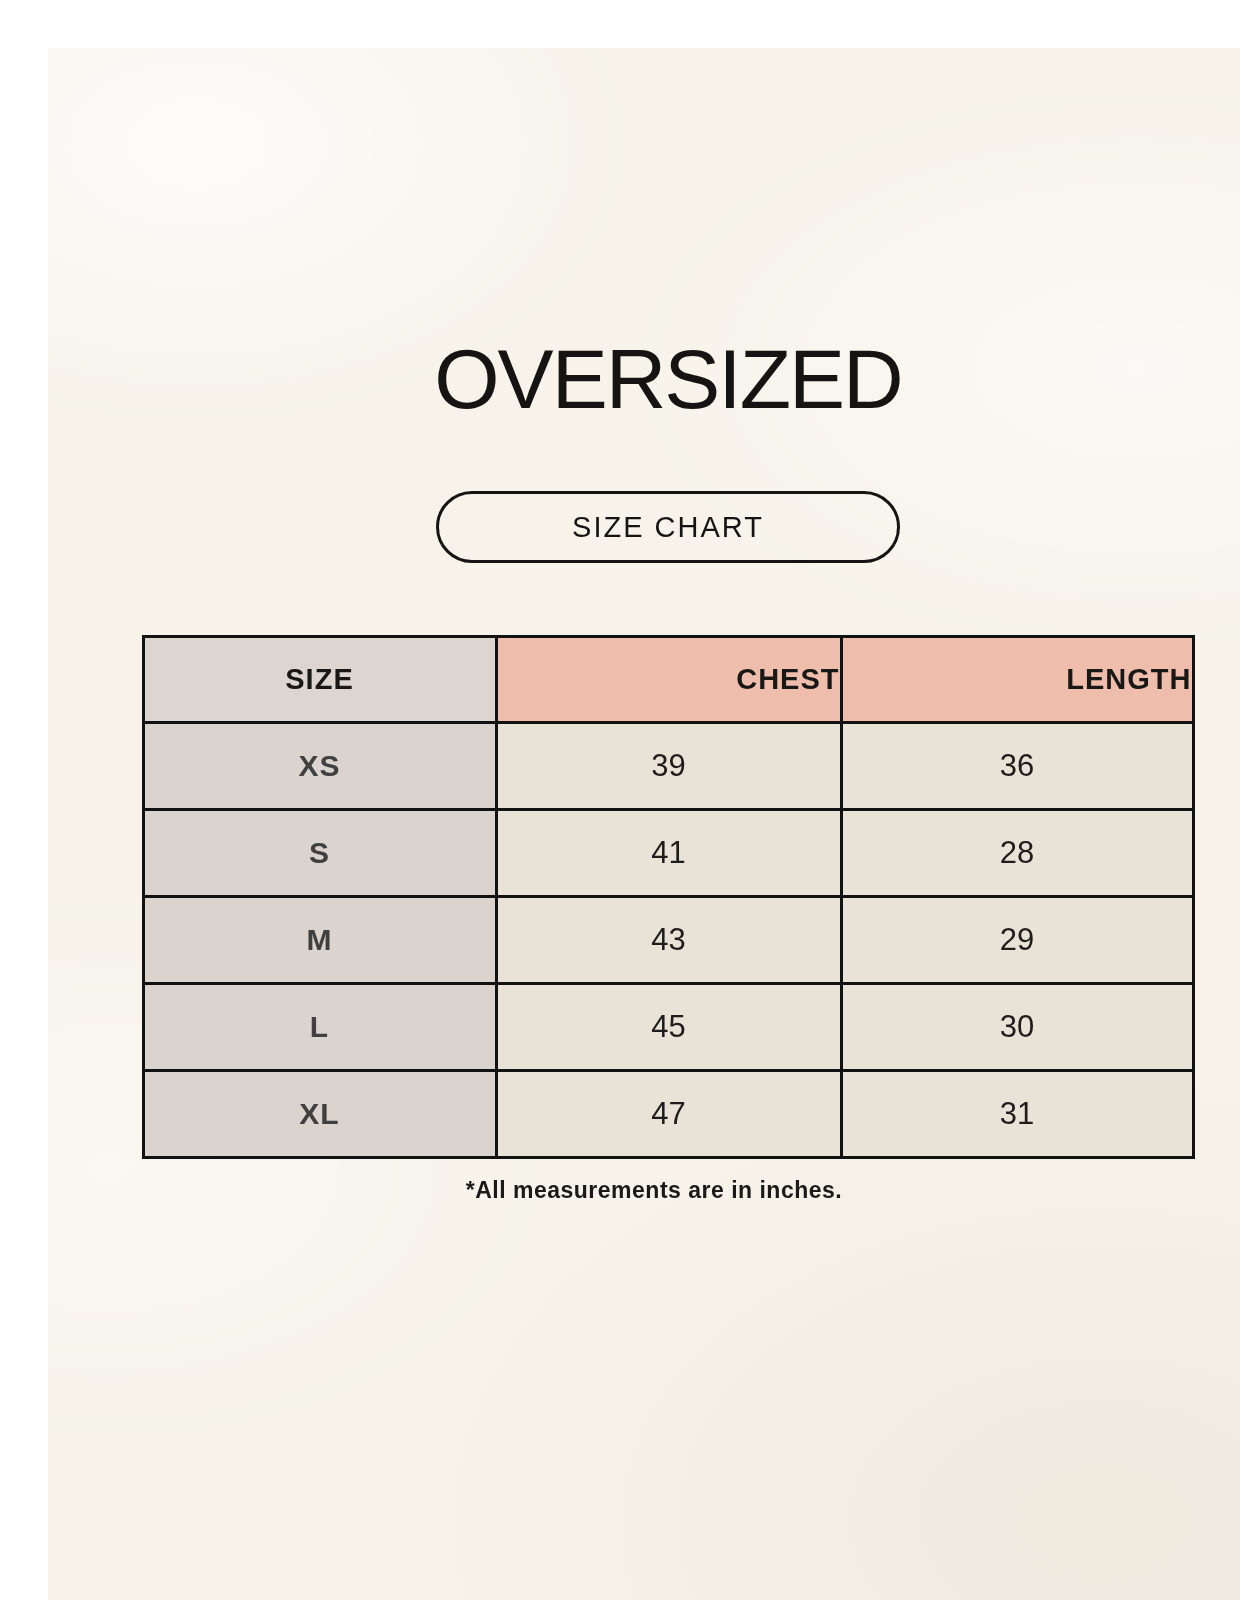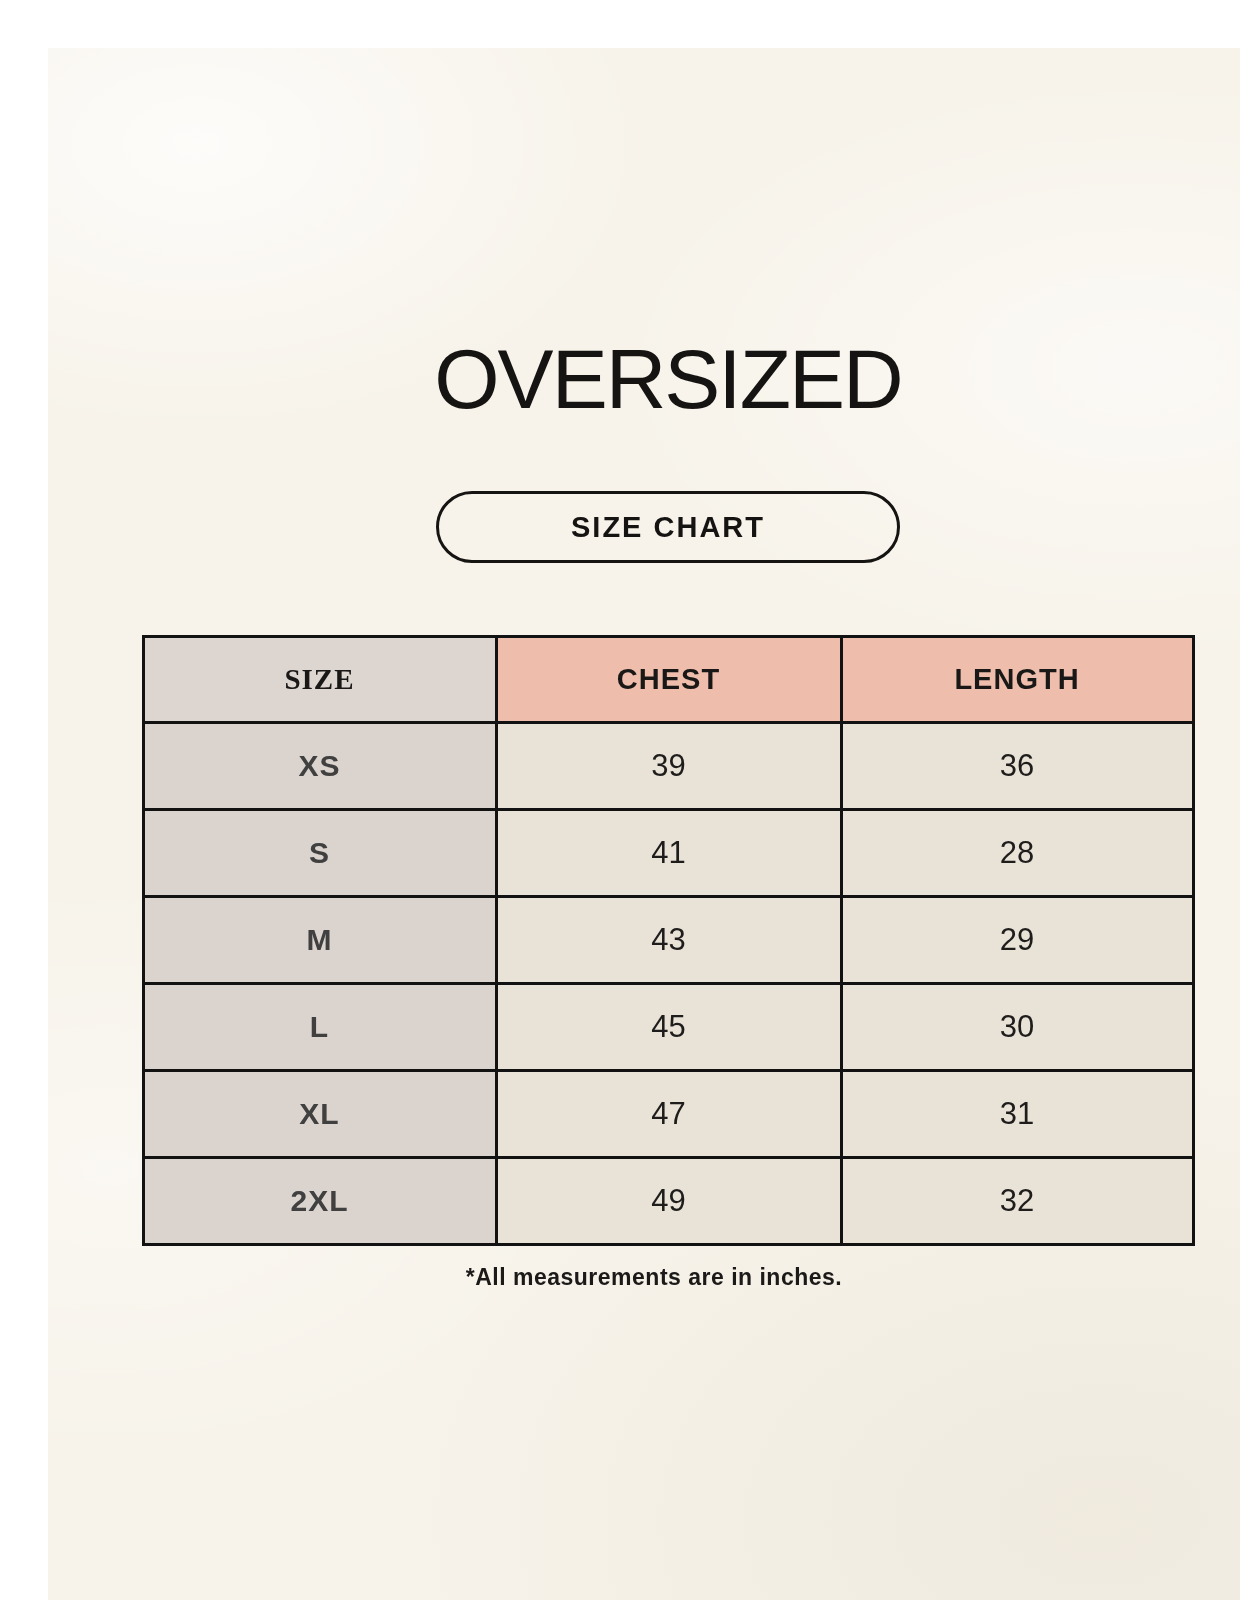--- a/index.html
+++ b/index.html
@@ -43,21 +43,21 @@
   .size-chart-badge {
     display: flex;
     align-items: center;
     justify-content: center;
     width: 464px;
     height: 72px;
     border: 3px solid #151412;
     border-radius: 40px;
     background: transparent;
     font-size: 29px;
-    font-weight: 700;
+    font-weight: 400;
     letter-spacing: 2px;
     color: #151412;
     cursor: pointer;
   }
 
   .size-table {
     width: 1050px;
     margin: 56px auto 0 auto;
     border-collapse: collapse;
     table-layout: fixed;
@@ -74,22 +74,22 @@
   .size-table col.c-length { width: 352px; }
 
   .size-table thead th {
     height: 86px;
     font-size: 29px;
     font-weight: 700;
     letter-spacing: 1px;
     color: #191816;
   }
 
-  th.head-size { background: #ddd5d0; font-family: Liberation Serif, serif; }
-  th.head-accent { background: #eebdac; }
+  th.head-size { background: #ddd5d0; }
+  th.head-accent { background: #eebdac; text-align: right; }
 
   .size-table tbody td { height: 87px; }
 
   td.cell-size {
     background: #dbd3ce;
     font-size: 30px;
     font-weight: 700;
     letter-spacing: 1px;
     color: #404040;
   }
@@ -157,23 +157,18 @@
       <tr>
         <td class="cell-size">L</td>
         <td class="cell-val">45</td>
         <td class="cell-val">30</td>
       </tr>
       <tr>
         <td class="cell-size">XL</td>
         <td class="cell-val">47</td>
         <td class="cell-val">31</td>
       </tr>
-      <tr>
-        <td class="cell-size">2XL</td>
-        <td class="cell-val">49</td>
-        <td class="cell-val">32</td>
-      </tr>
     </tbody>
   </table>
 
   <div class="footnote">*All measurements are in inches.</div>
 
 </div>
 
 </body></html>

